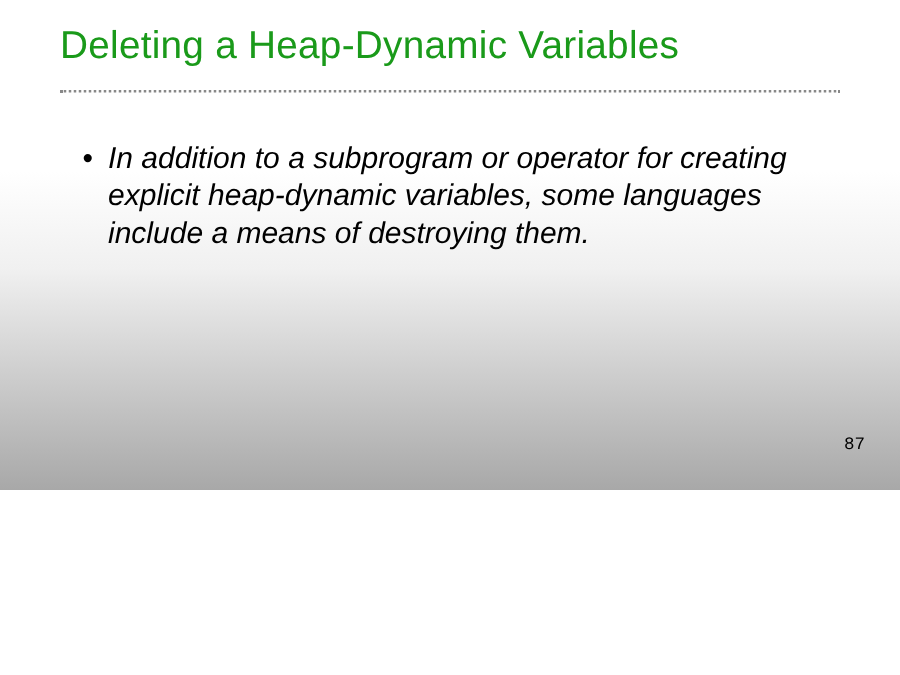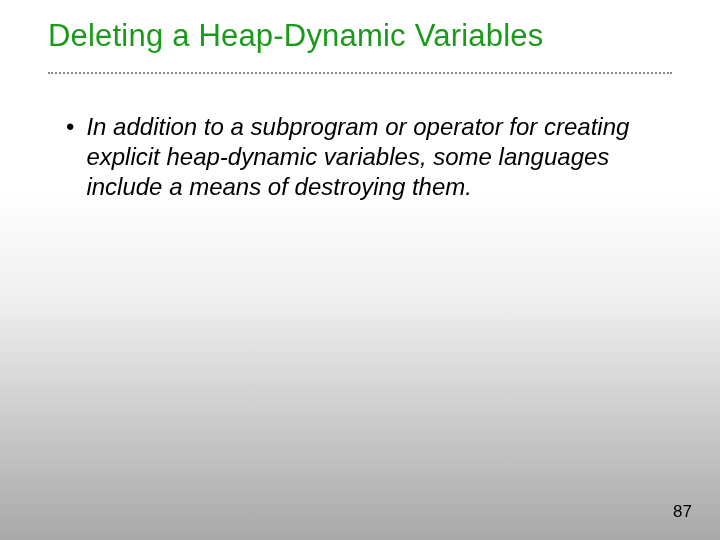--- a/index.html
+++ b/index.html
@@ -1,19 +1,19 @@
 <!DOCTYPE html>
 <html><head>
 <meta charset="utf-8">
 <style>
   * { margin: 0; padding: 0; box-sizing: border-box; }
   html, body { width: 720px; height: 540px; overflow: hidden; }
   .slide {
     width: 720px;
-    height: 540px;
+    height: 392px;
     background: linear-gradient(to bottom, #ffffff 0%, #ffffff 35%, #f0f0f0 55%, #d0d0d0 75%, #b8b8b8 90%, #a8a8a8 100%);
     position: relative;
     font-family: "Lucida Sans", "Lucida Sans Unicode", "Trebuchet MS", Arial, sans-serif;
   }
   .title {
     color: #1a9a1a;
     font-size: 31px;
     font-weight: 400;
     padding: 18px 40px 8px 48px;
     letter-spacing: 0.2px;
@@ -40,25 +40,25 @@
   }
   .bullet-text {
     color: #000000;
     font-size: 24px;
     line-height: 30px;
     font-weight: 400;
     font-style: italic;
   }
   .page-num {
     position: absolute;
-    bottom: 18px;
+    bottom: 28px;
     right: 28px;
-    font-size: 17px;
+    font-size: 14px;
     color: #000000;
-    font-family: Liberation Sans, sans-serif;
+    font-family: Liberation Mono, monospace;
   }
 </style>
 </head>
 <body>
 
 <div class="slide">
   <h1 class="title">Deleting a Heap-Dynamic Variables</h1>
   <hr class="divider">
   <div class="content">
     <div class="bullet-row">

